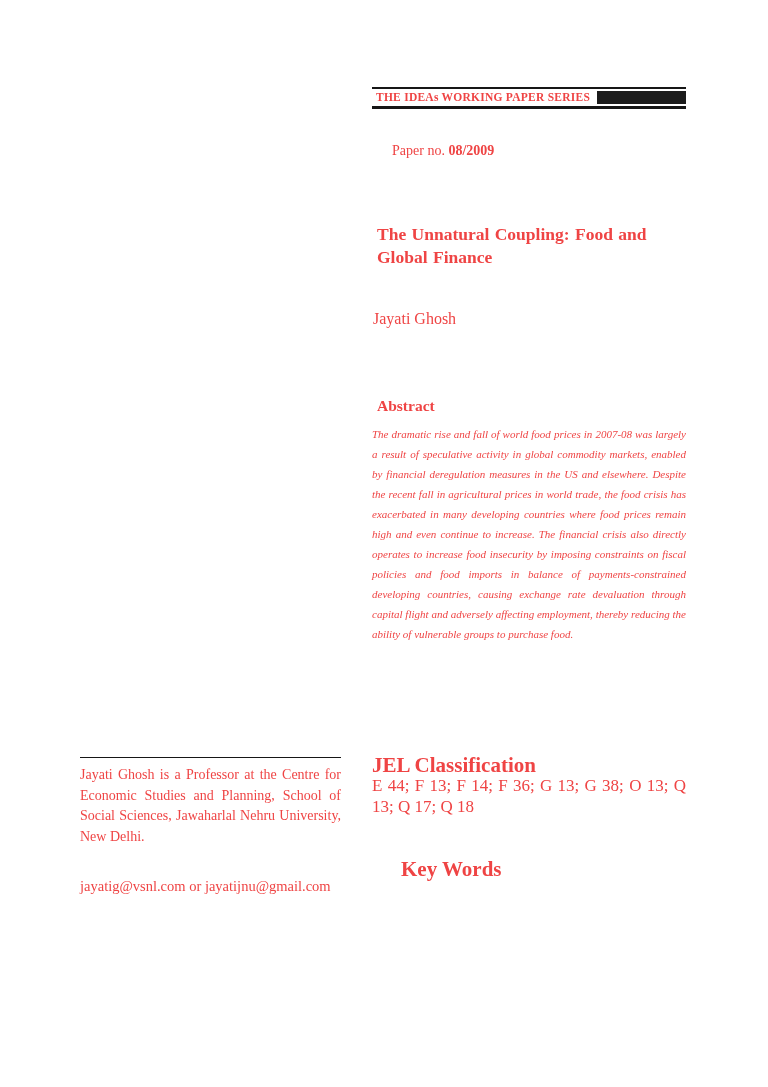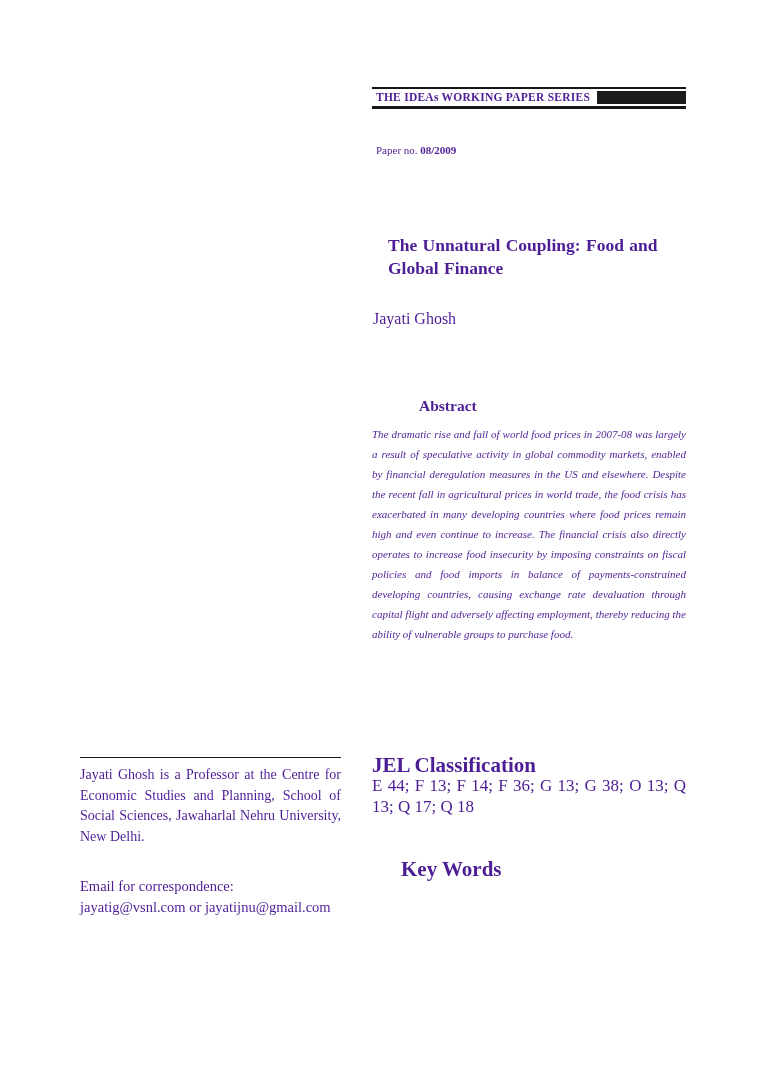--- a/index.html
+++ b/index.html
@@ -6,21 +6,21 @@
     margin: 0;
     padding: 0;
     background: #ffffff;
   }
   #page {
     position: relative;
     width: 768px;
     height: 1087px;
     background: #ffffff;
     font-family: "Liberation Serif", "DejaVu Serif", serif;
-    color: #4c1d95;
+    color: #ef4444;
     overflow: hidden;
   }
 
   
   .series-banner {
     position: absolute;
     left: 372px;
     top: 87px;
     width: 314px;
     border-top: 2px solid #161616;
@@ -40,23 +40,23 @@
   .series-bar {
     flex: 1;
     height: 13px;
     background: #1c1c1c;
     margin-left: 7px;
   }
 
   
   .paper-no {
     position: absolute;
-    left: 376px;
+    left: 392px;
     top: 141px;
-    font-size: 11px;
+    font-size: 14px;
     line-height: 19px;
   }
   .paper-no .value { font-weight: bold; }
 
   
   .paper-title {
     position: absolute;
     left: 373px;
     top: 219px;
     width: 305px;
@@ -74,21 +74,20 @@
   }
 
   
   .abstract-heading {
     position: absolute;
     left: 377px;
     top: 396px;
     font-size: 15.5px;
     font-weight: bold;
     line-height: 19px;
-    margin-left: 42px;
   }
   .abstract-text {
     position: absolute;
     left: 372px;
     top: 424px;
     width: 314px;
     font-size: 11px;
     font-style: italic;
     line-height: 20px;
     text-align: justify;
@@ -147,36 +146,35 @@
 
   <div class="series-banner">
     <span class="series-title">THE IDEAs WORKING PAPER SERIES</span>
     <span class="series-bar"></span>
   </div>
 
   <div class="paper-no">
     <span class="label">Paper no. </span><span class="value">08/2009</span>
   </div>
 
-  <h1 class="paper-title" style="margin:15px;">The Unnatural Coupling: Food and Global Finance</h1>
+  <h1 class="paper-title" style="margin:4px;">The Unnatural Coupling: Food and Global Finance</h1>
 
   <div class="paper-author">Jayati Ghosh</div>
 
   <div class="abstract-heading">Abstract</div>
   <div class="abstract-text">The dramatic rise and fall of world food prices in 2007-08 was largely a result of speculative activity in global commodity markets, enabled by financial deregulation measures in the US and elsewhere. Despite the recent fall in agricultural prices in world trade, the food crisis has exacerbated in many developing countries where food prices remain high and even continue to increase. The financial crisis also directly operates to increase food insecurity by imposing constraints on fiscal policies and food imports in balance of payments-constrained developing countries, causing exchange rate devaluation through capital flight and adversely affecting employment, thereby reducing the ability of vulnerable groups to purchase food.</div>
 
   <div class="jel-block">
     <div class="block-heading">JEL Classification</div>
     <div class="block-body">E 44; F 13; F 14; F 36; G 13; G 38; O 13; Q 13; Q 17; Q 18</div>
   </div>
 
   <div class="kw-block">
     <div class="block-heading">Key Words</div>
   </div>
 
   <div class="footnote">Jayati Ghosh is a Professor at the Centre for Economic Studies and Planning, School of Social Sciences, Jawaharlal Nehru University, New Delhi.</div>
 
   <div class="email-block">
-    <div>Email for correspondence:</div>
     <div>jayatig@vsnl.com or jayatijnu@gmail.com</div>
   </div>
 
 </div>
 
 </body></html>

